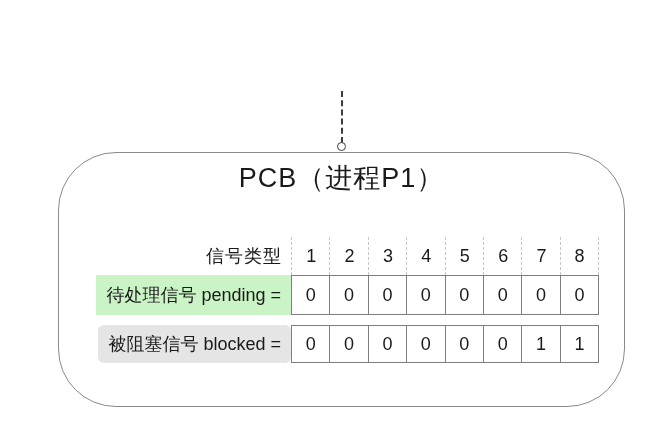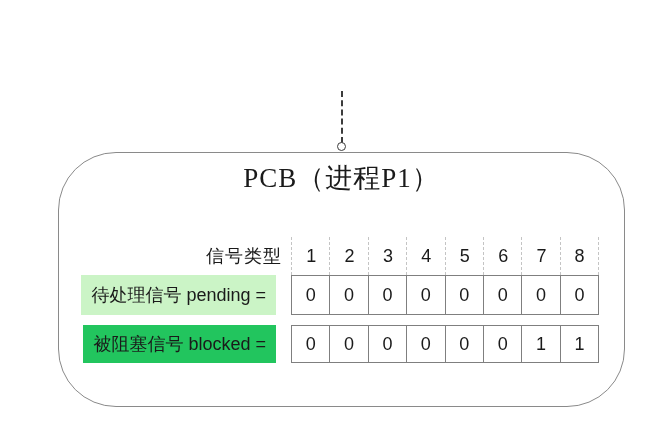--- a/index.html
+++ b/index.html
@@ -71,21 +71,20 @@
     background: #ffffff;
   }
   .pcb-title {
     position: absolute;
     left: 0;
     top: 7px;
     width: 100%;
     text-align: center;
     font-size: 27px;
     letter-spacing: 1px;
-    font-family: Liberation Serif, serif;
   }
 
   
   .sig-table {
     position: absolute;
     left: 83px;
     top: 237px;
   }
   .row {
     display: flex;
@@ -107,26 +106,26 @@
   .header-label {
     align-self: center;
     font-size: 18px;
     padding-right: 9px;
     letter-spacing: 1px;
   }
   .tag {
     display: flex;
     align-items: center;
     padding: 0 10px;
-    margin-right: 15px;
+    margin-right: 0;
     font-size: 18px;
     white-space: nowrap;
   }
   .tag.green { background: #cbf4c6; }
-  .tag.pink  { background: #22c55e; }
+  .tag.pink  { background: #e5e5e5; border-radius: 6px; }
 
   .hnum {
     width: 39.4px;
     box-sizing: border-box;
     margin-left: -1px;
     border-left: 1px dashed #c4c4c4;
     display: flex;
     align-items: center;
     justify-content: center;
     font-size: 18px;

